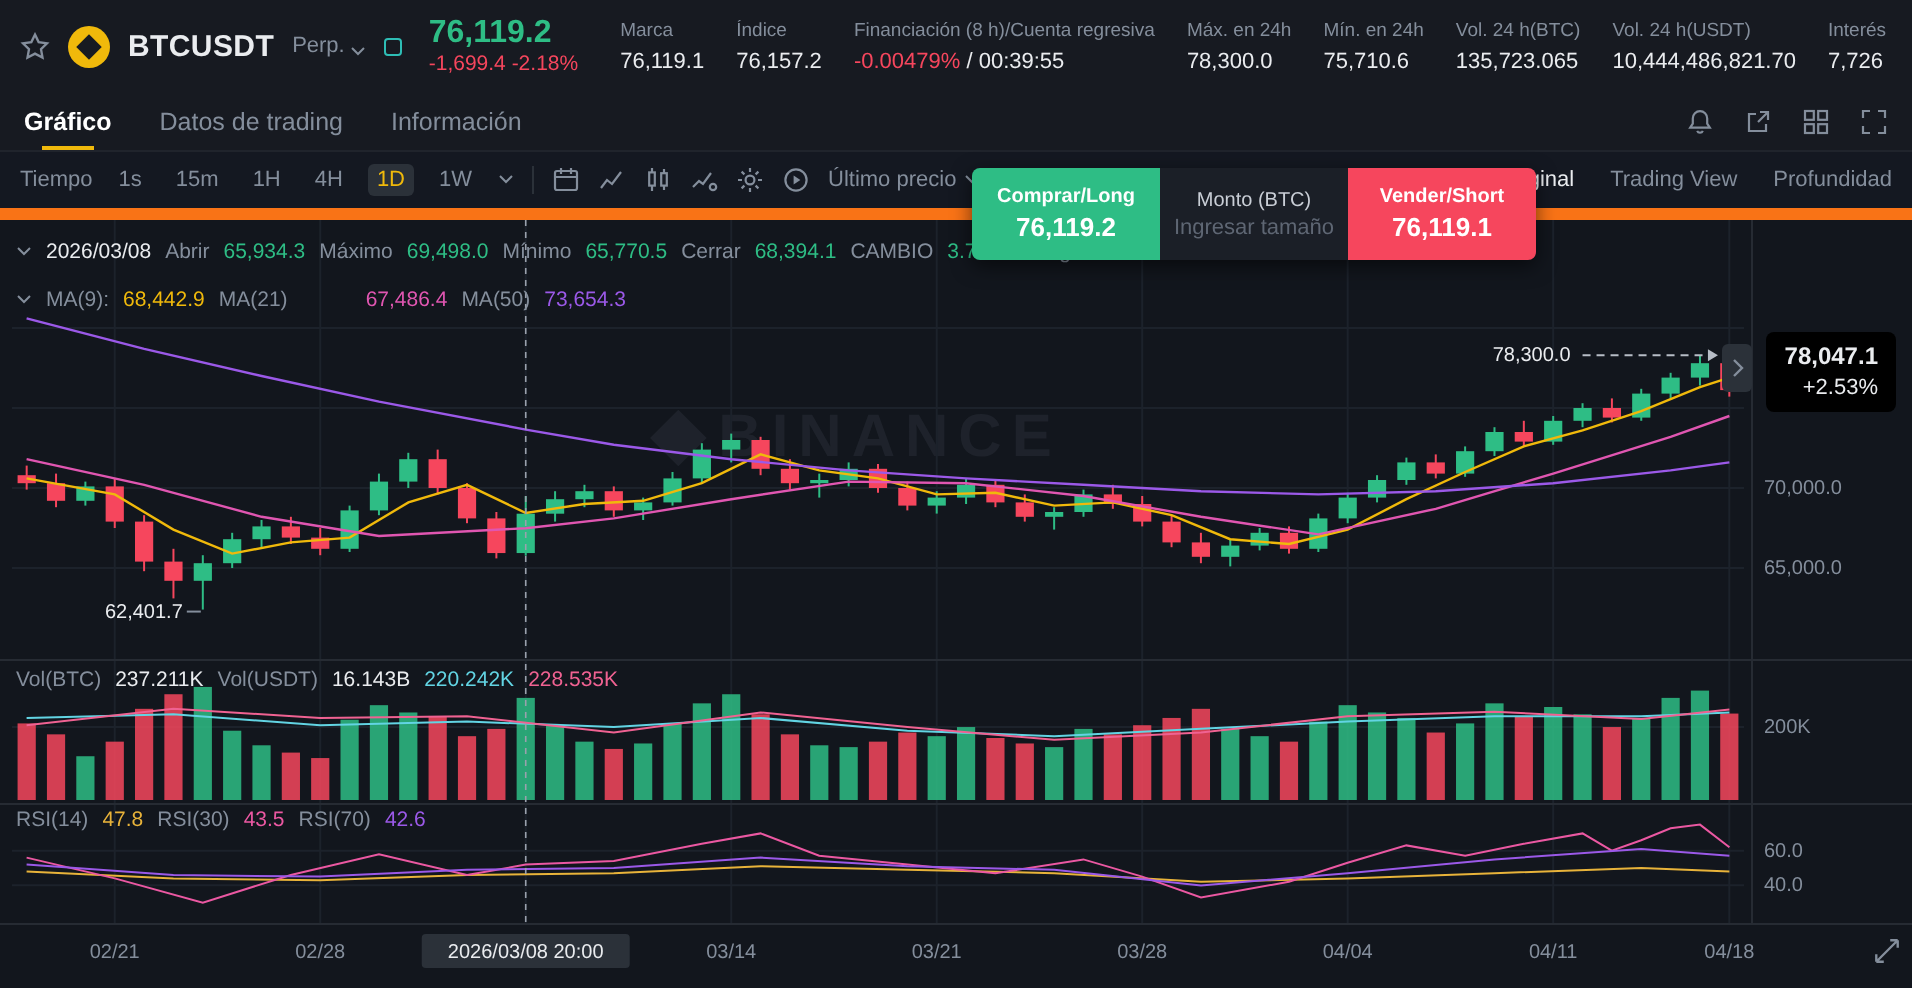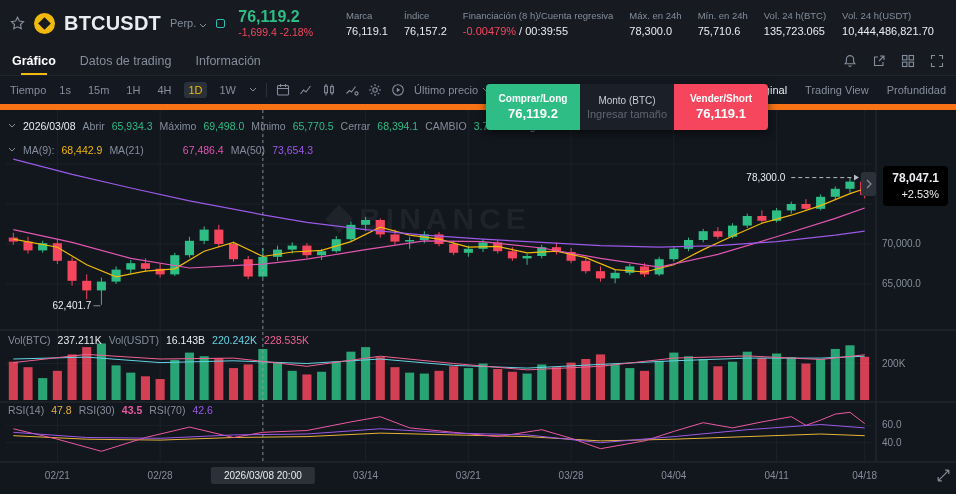--- a/index.html
+++ b/index.html
@@ -5,27 +5,27 @@
   :root{--up:#2ebd85;--down:#f6465d;--yellow:#f0b90b;--txt:#eaecef;--muted:#848e9c;--bg:#12161d;--panel:#171a21;}
   *{margin:0;padding:0;box-sizing:border-box}
   html,body{width:956px;height:494px;overflow:hidden}
   body{font-family:"Liberation Sans",sans-serif;background:#0b0e13;color:var(--txt)}
   .app{position:relative;width:956px;height:494px;background:var(--bg);overflow:hidden}
   .iconbtn{display:flex;align-items:center;justify-content:center;cursor:pointer}
   
   .topbar{display:flex;align-items:center;height:46px;background:var(--panel);padding:0 10px;gap:9px}
   .logo{width:21px;height:21px;border-radius:50%;background:var(--yellow);display:flex;align-items:center;justify-content:center;flex:0 0 auto}
   .logo span{width:9px;height:9px;background:#171a21;transform:rotate(45deg)}
-  .sym{font-size:20px;font-weight:700;letter-spacing:.2px;cursor:pointer}
+  .sym{font-size:15px;font-weight:700;letter-spacing:.2px;cursor:pointer}
   .perp{display:flex;align-items:flex-end;gap:3px;font-size:11px;color:var(--muted);cursor:pointer}
   .teal{width:9px;height:9px;border:1px solid #2ebdb5;border-radius:2px;flex:0 0 auto}
   .pricepack{margin-left:4px;line-height:1.2;flex:0 0 auto}
   .last{font-size:16px;font-weight:700;color:var(--up)}
   .chg{font-size:10.5px;color:var(--down)}
-  .stats{display:flex;gap:16px;margin-left:24px;flex:1;min-width:0;overflow:hidden;white-space:nowrap}
+  .stats{display:flex;gap:16px;margin-left:12px;flex:1;min-width:0;overflow:hidden;white-space:nowrap}
   .stat .sl{font-size:9.5px;color:var(--muted);margin-bottom:4px}
   .stat .sv{font-size:11px;color:var(--txt)}
   .stat .neg{color:var(--down)}
   
   .subbar{display:flex;align-items:center;height:30px;background:var(--panel);border-bottom:1px solid #20242c;padding:0 12px}
   .tab{position:relative;font-size:12.5px;color:var(--muted);margin-right:24px;cursor:pointer;height:100%;display:flex;align-items:center}
   .tab.active{color:#fff;font-weight:700}
   .tab.active::after{content:"";position:absolute;left:20%;right:20%;bottom:0;height:2px;background:var(--yellow)}
   .sub-icons{margin-left:auto;display:flex;gap:15px;align-items:center}
   
@@ -512,21 +512,21 @@
       <span class="lg-l">Vol(USDT)</span>
         <span class="lg-w">16.143B</span>
       <span style="color: rgb(98, 212, 227);">220.242K</span>
       <span style="color: rgb(240, 98, 146);">228.535K</span>
     </div>
 
     <div class="legend lg-rsi">
       <span class="lg-l">RSI(14)</span>
         <span style="color: rgb(232, 179, 58);">47.8</span>
       <span class="lg-l">RSI(30)</span>
-        <span style="color: rgb(235, 88, 162); font-weight: bold;">43.5</span>
+        <span style="color: rgb(235, 88, 162);">43.5</span>
       <span class="lg-l">RSI(70)</span>
         <span style="color: rgb(155, 89, 232);">42.6</span>
     </div>
 
     <div class="price-box">
       <div class="p">78,047.1</div>
       <div class="c">+2.53%</div>
     </div>
 
     <div class="collapse-btn">

